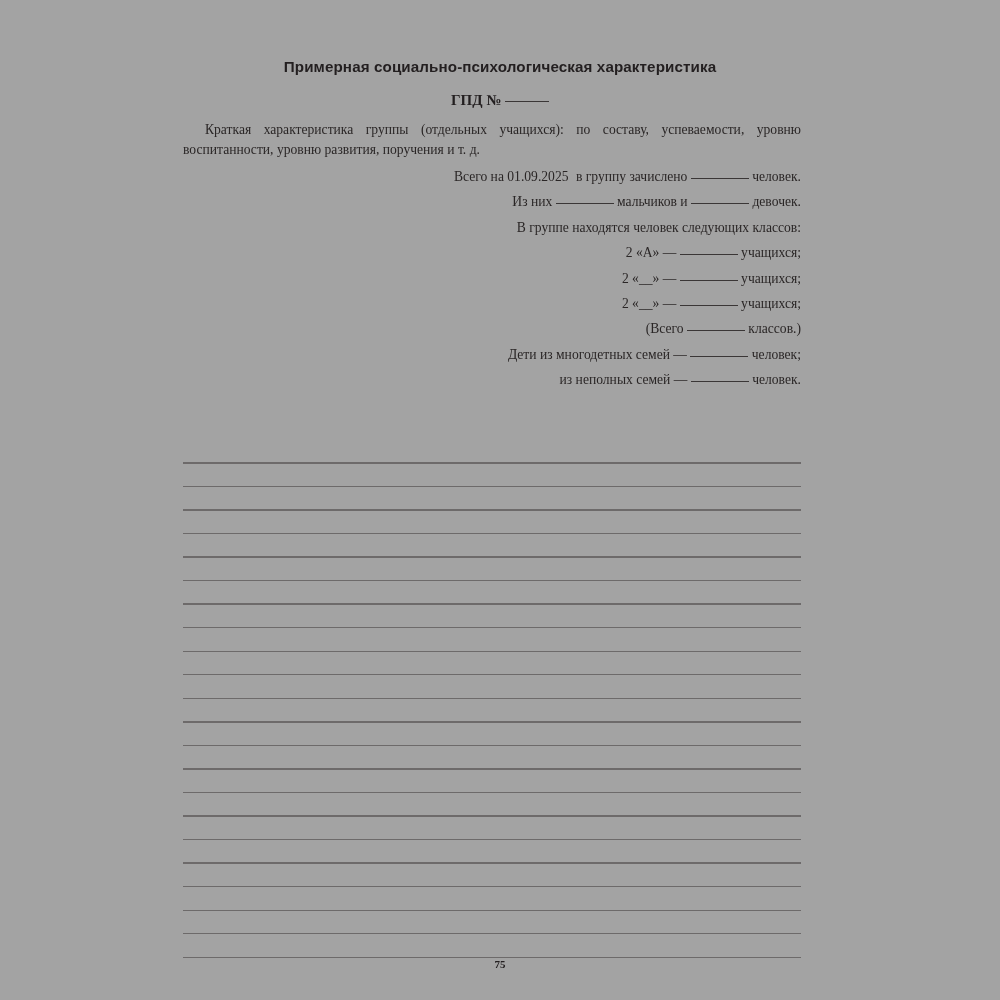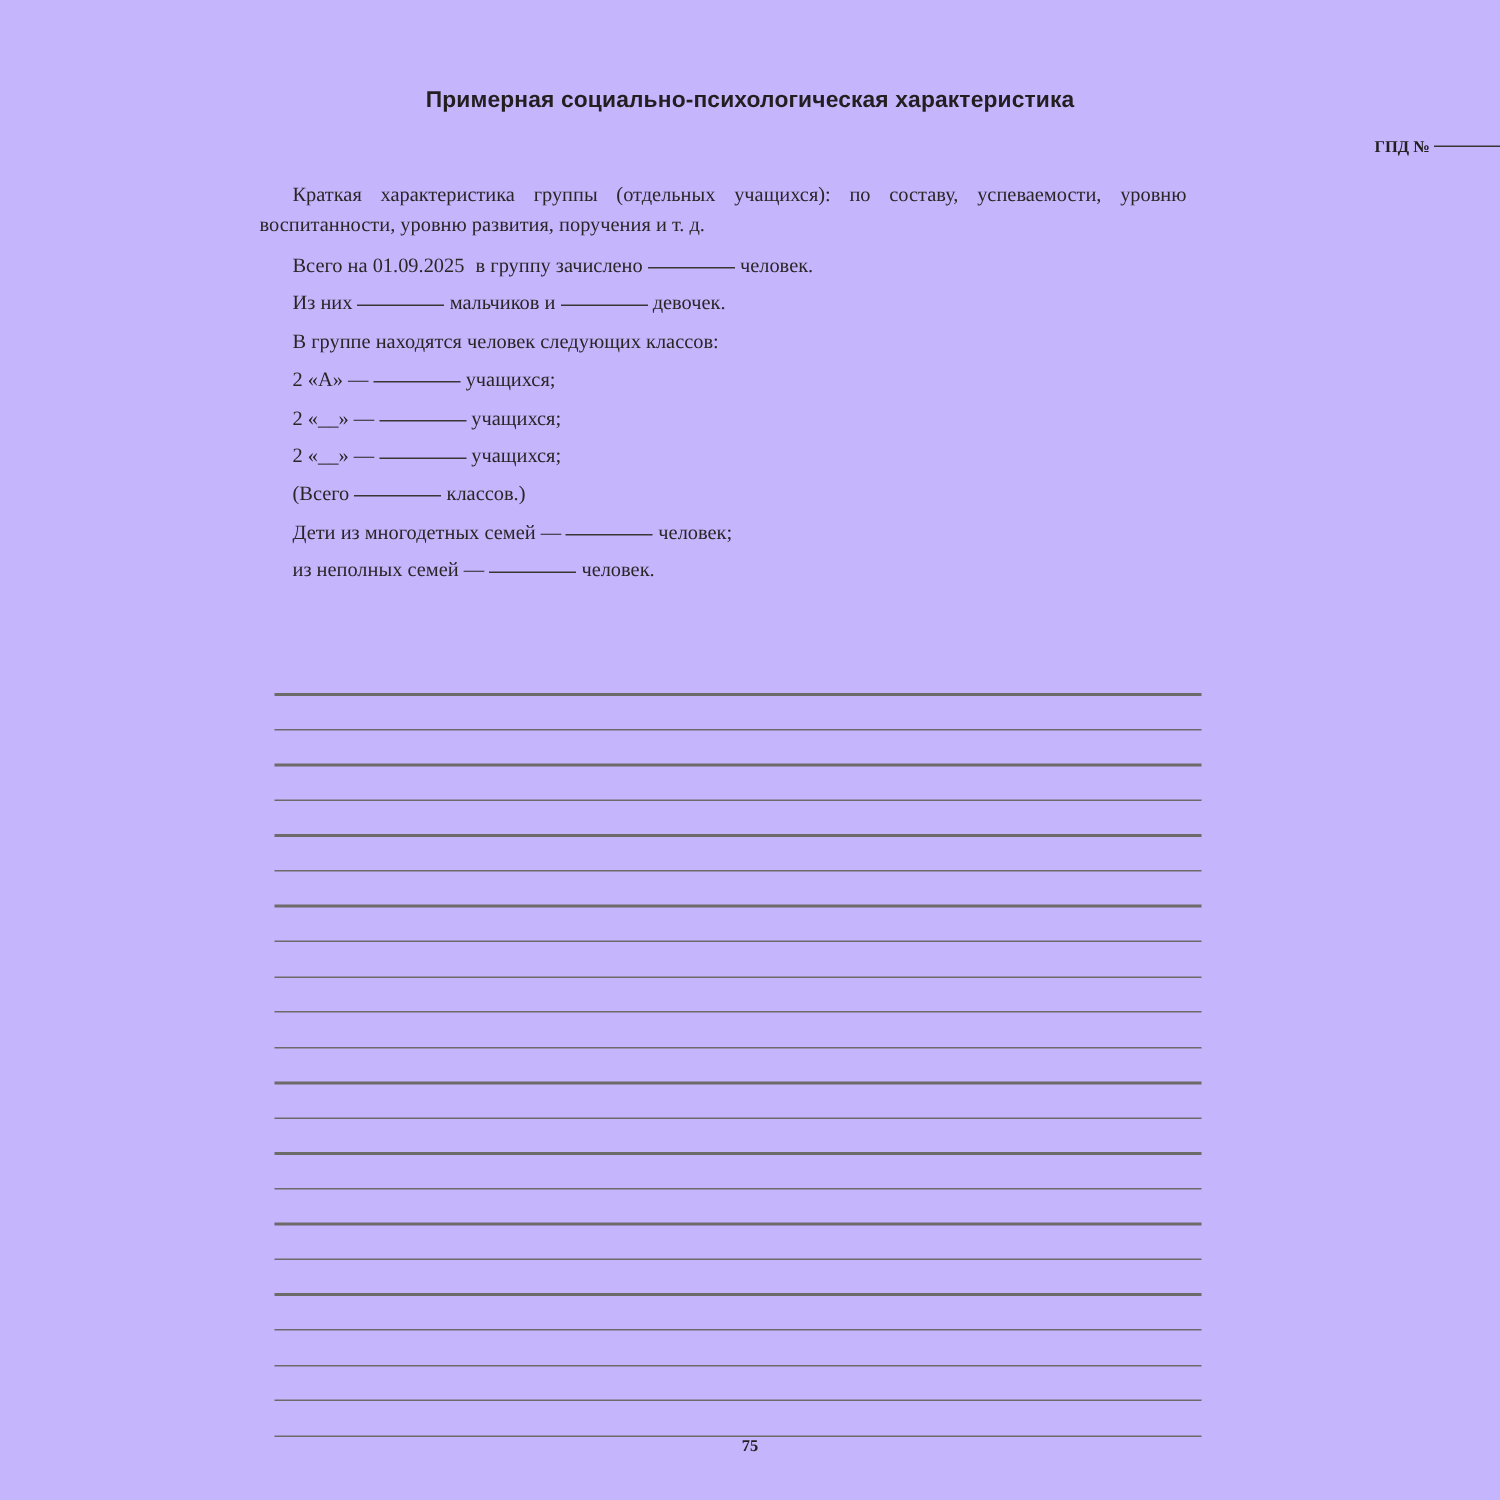--- a/index.html
+++ b/index.html
@@ -4,21 +4,21 @@
 <style>
   html, body {
     margin: 0;
     padding: 0;
     background: #ffffff;
   }
   .page {
     position: relative;
     width: 1000px;
     height: 1000px;
-    background: #c4b5fd;
+    background: #a3a3a3;
     overflow: hidden;
     font-family: "Liberation Serif", "DejaVu Serif", serif;
     color: #231f20;
   }
 
   
   .doc-title {
     position: absolute;
     top: 58px;
     left: 0;
@@ -29,39 +29,40 @@
     font-size: 15.2px;
     letter-spacing: 0.1px;
     color: #231f20;
     white-space: nowrap;
   }
   .doc-subtitle {
     position: absolute;
     top: 92px;
     left: 0;
     width: 1000px;
-    text-align: right;
+    text-align: center;
     font-family: "Liberation Serif", "DejaVu Serif", serif;
     font-weight: bold;
-    font-size: 11px;
+    font-size: 15px;
     color: #231f20;
   }
 
   
   .body-block {
     position: absolute;
-    left: 173px;
+    left: 183px;
     top: 120px;
     width: 618px;
   }
   .para {
     font-size: 13.6px;
     line-height: 20px;
     margin: 0 0 0 0;
     color: #2a2626;
+    text-align: right;
   }
   .para-justified {
     text-align: justify;
     text-justify: inter-word;
     text-indent: 22px;
     margin-bottom: 7px;
   }
   .para-line {
     text-indent: 22px;
     margin-bottom: 5.4px;

